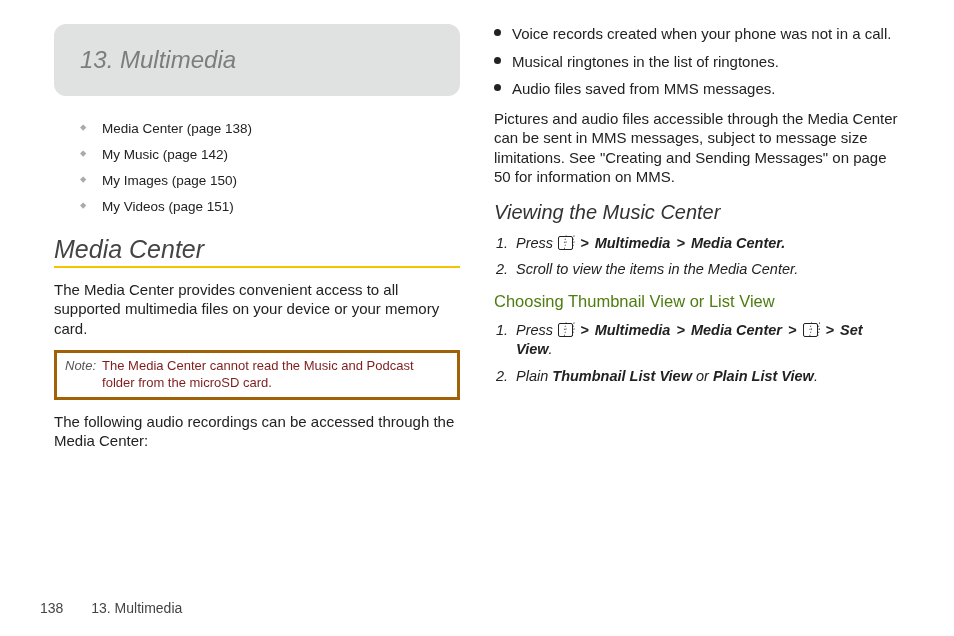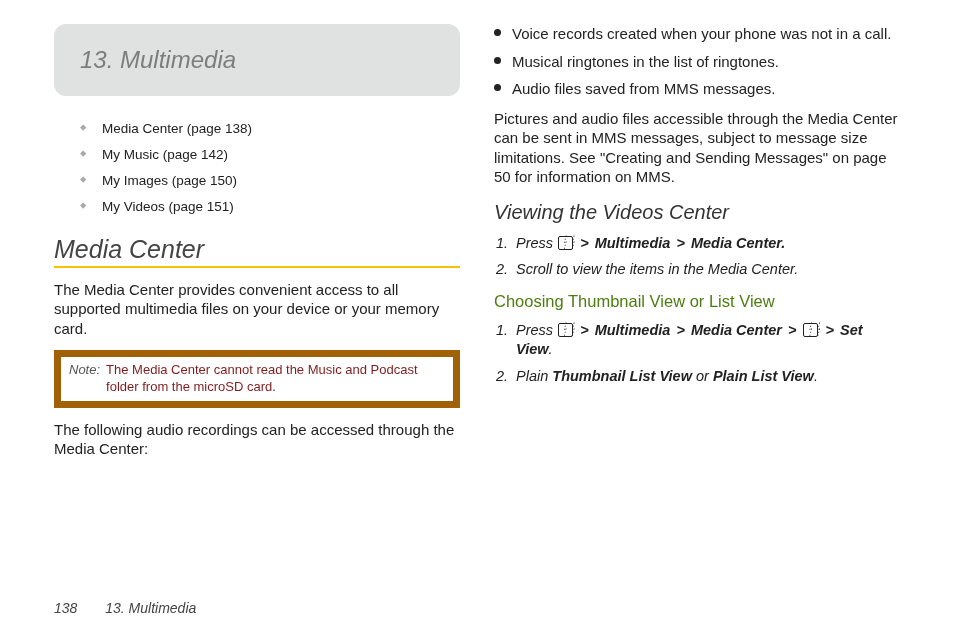--- a/index.html
+++ b/index.html
@@ -69,21 +69,21 @@
       border-top: 2px solid #f5c300;
       margin-bottom: 12px;
     }
     p.body {
       font-size: 15px;
       color: #222;
       line-height: 1.3;
       margin-bottom: 12px;
     }
     .note-box {
-      border: 7px solid #a16207;
+      border: 3px solid #a16207;
       padding: 5px 8px 5px 8px;
       margin: 6px 0 12px 0;
       font-size: 13px;
       line-height: 1.3;
       display: flex;
       gap: 6px;
     }
     .note-box .note-label {
       font-style: italic;
       color: #555;
@@ -163,23 +163,22 @@
       position: absolute;
       font-size: 9px;
       left: 1px;
       top: 4px;
       letter-spacing: -1px;
       line-height: 9px;
     }
     .footer {
       position: absolute;
       bottom: 20px;
-      left: 54px;
+      left: 40px;
       font-size: 14px;
-      font-style: italic;
       color: #444;
     }
     .footer .pnum {
       margin-right: 24px;
     }
     .gt { margin: 0 2px; font-weight: bold; }
   </style>
 </head>
 <body>
 
@@ -215,21 +214,21 @@
   <div class="col">
 
     <ul class="bullets">
       <li>Voice records created when your phone was not in a call.</li>
       <li>Musical ringtones in the list of ringtones.</li>
       <li>Audio files saved from MMS messages.</li>
     </ul>
 
     <p class="body">Pictures and audio files accessible through the Media Center can be sent in MMS messages, subject to message size limitations. See "Creating and Sending Messages" on page 50 for information on MMS.</p>
 
-    <h3 class="subsection">Viewing the Videos Center</h3>
+    <h3 class="subsection">Viewing the Music Center</h3>
 
     <ol class="steps">
       <li>
         <span>Press </span><span class="key-icon"></span>
         <span class="bold gt">&gt;</span>
         <span class="bold">Multimedia</span>
         <span class="bold gt">&gt;</span>
         <span class="bold">Media Center.</span>
       </li>
       <li>Scroll to view the items in the Media Center.</li>

